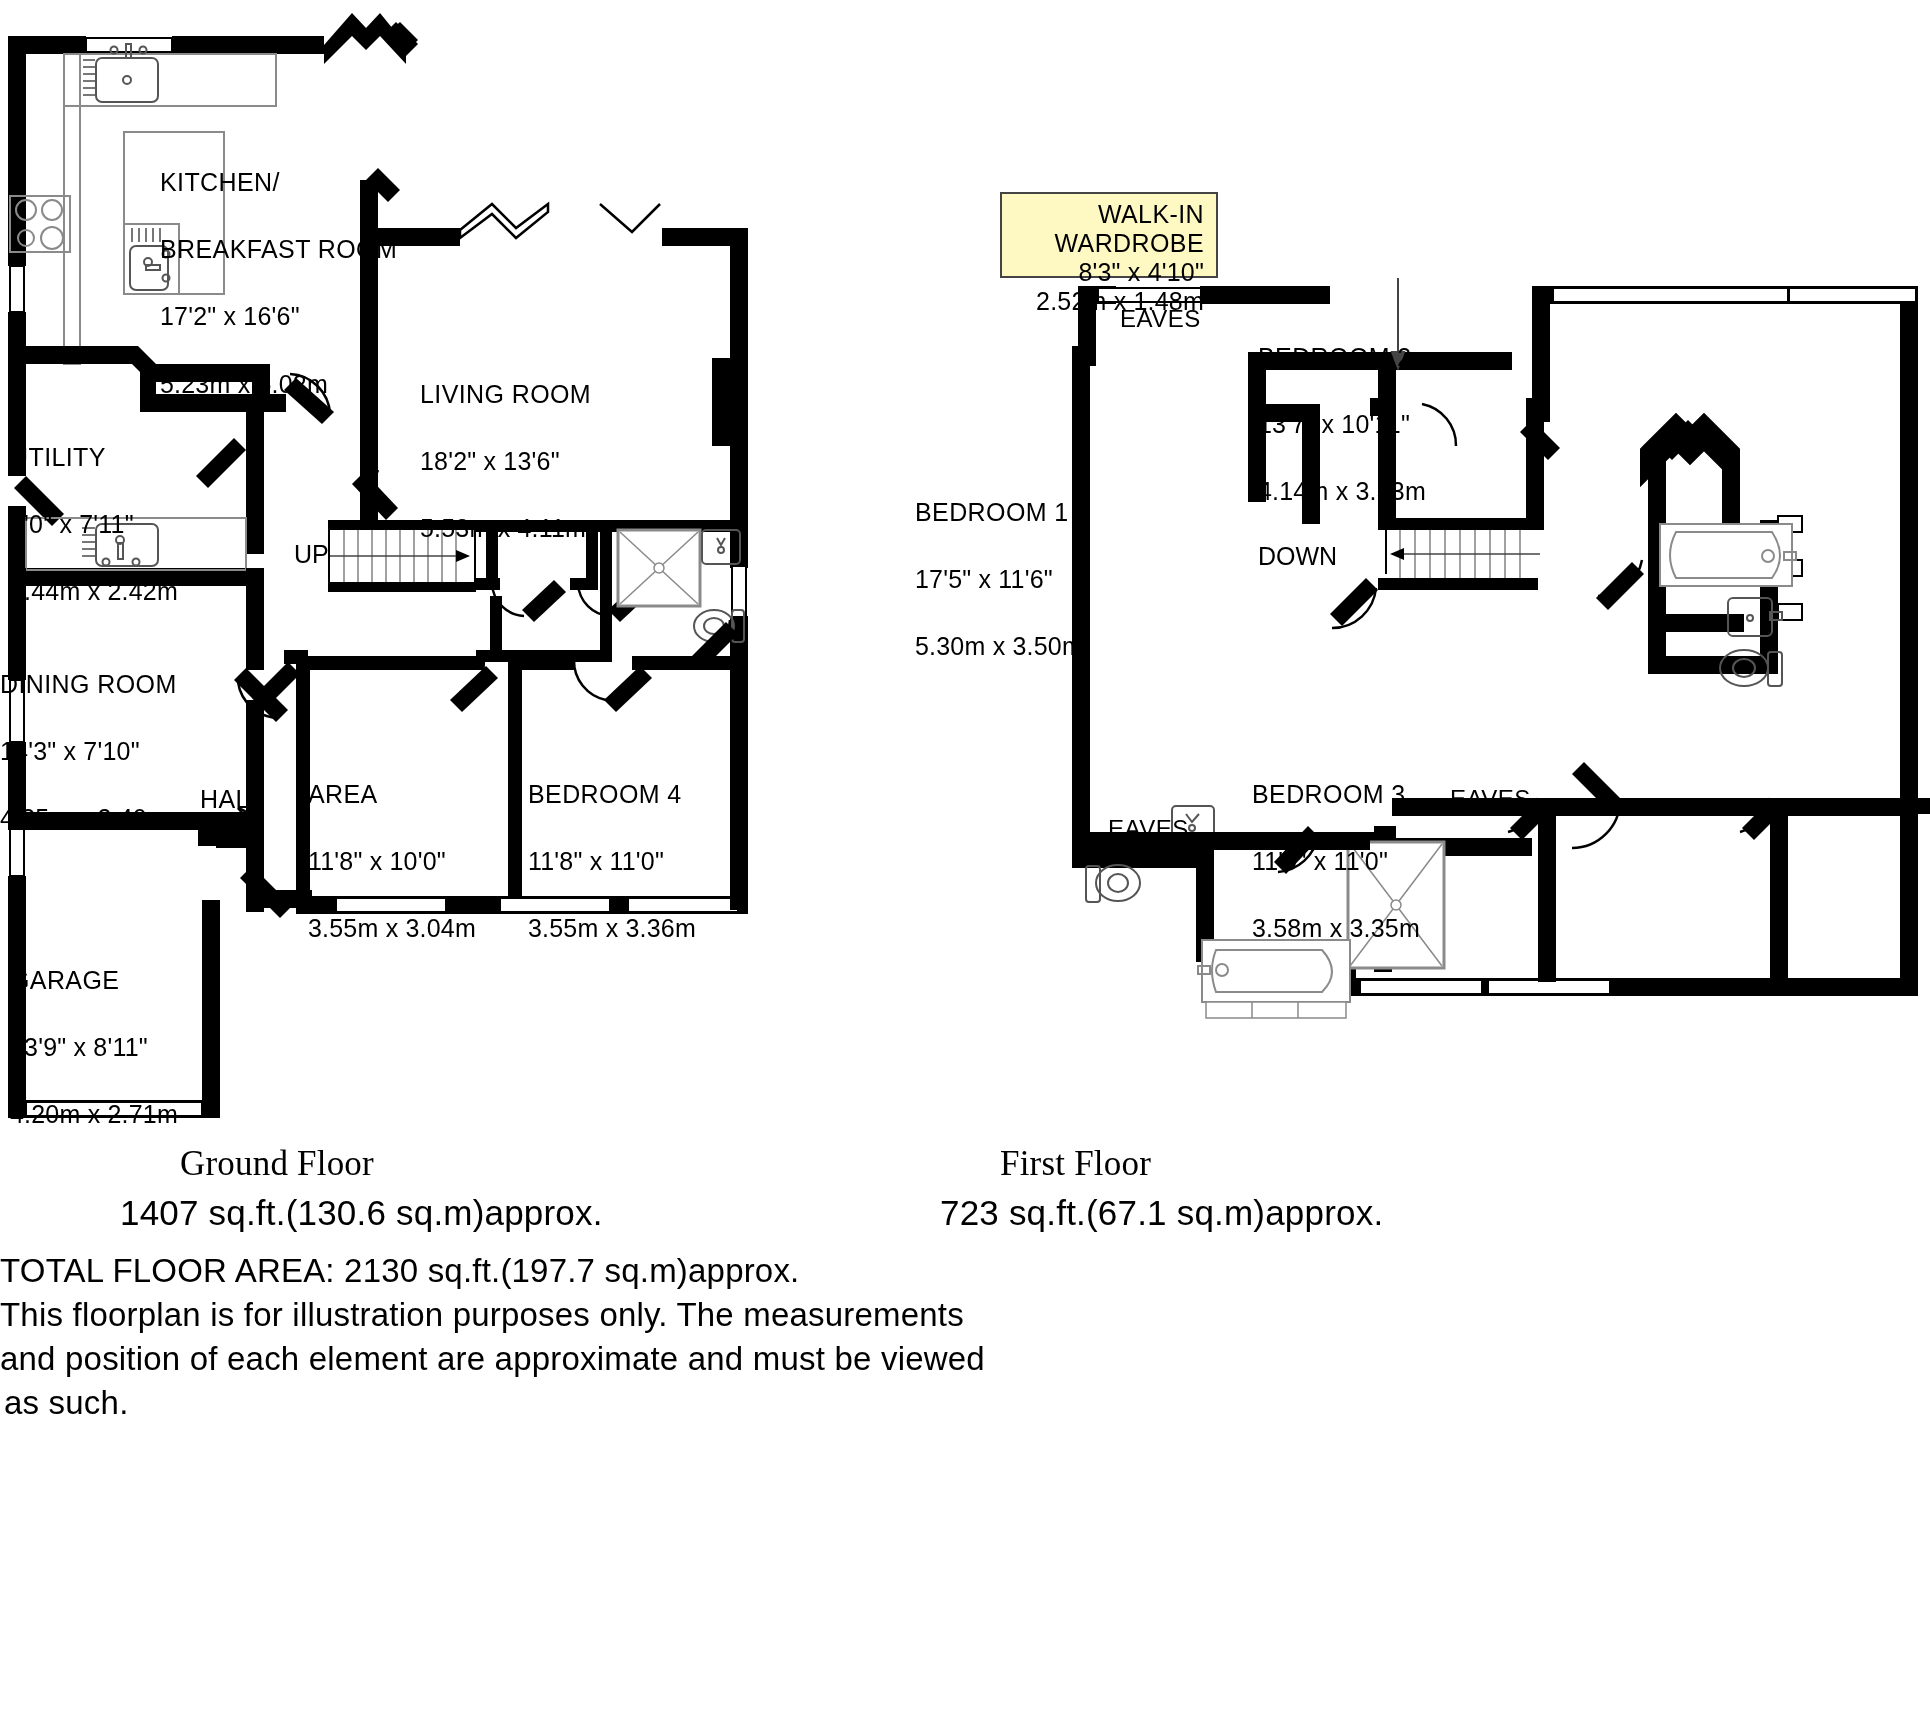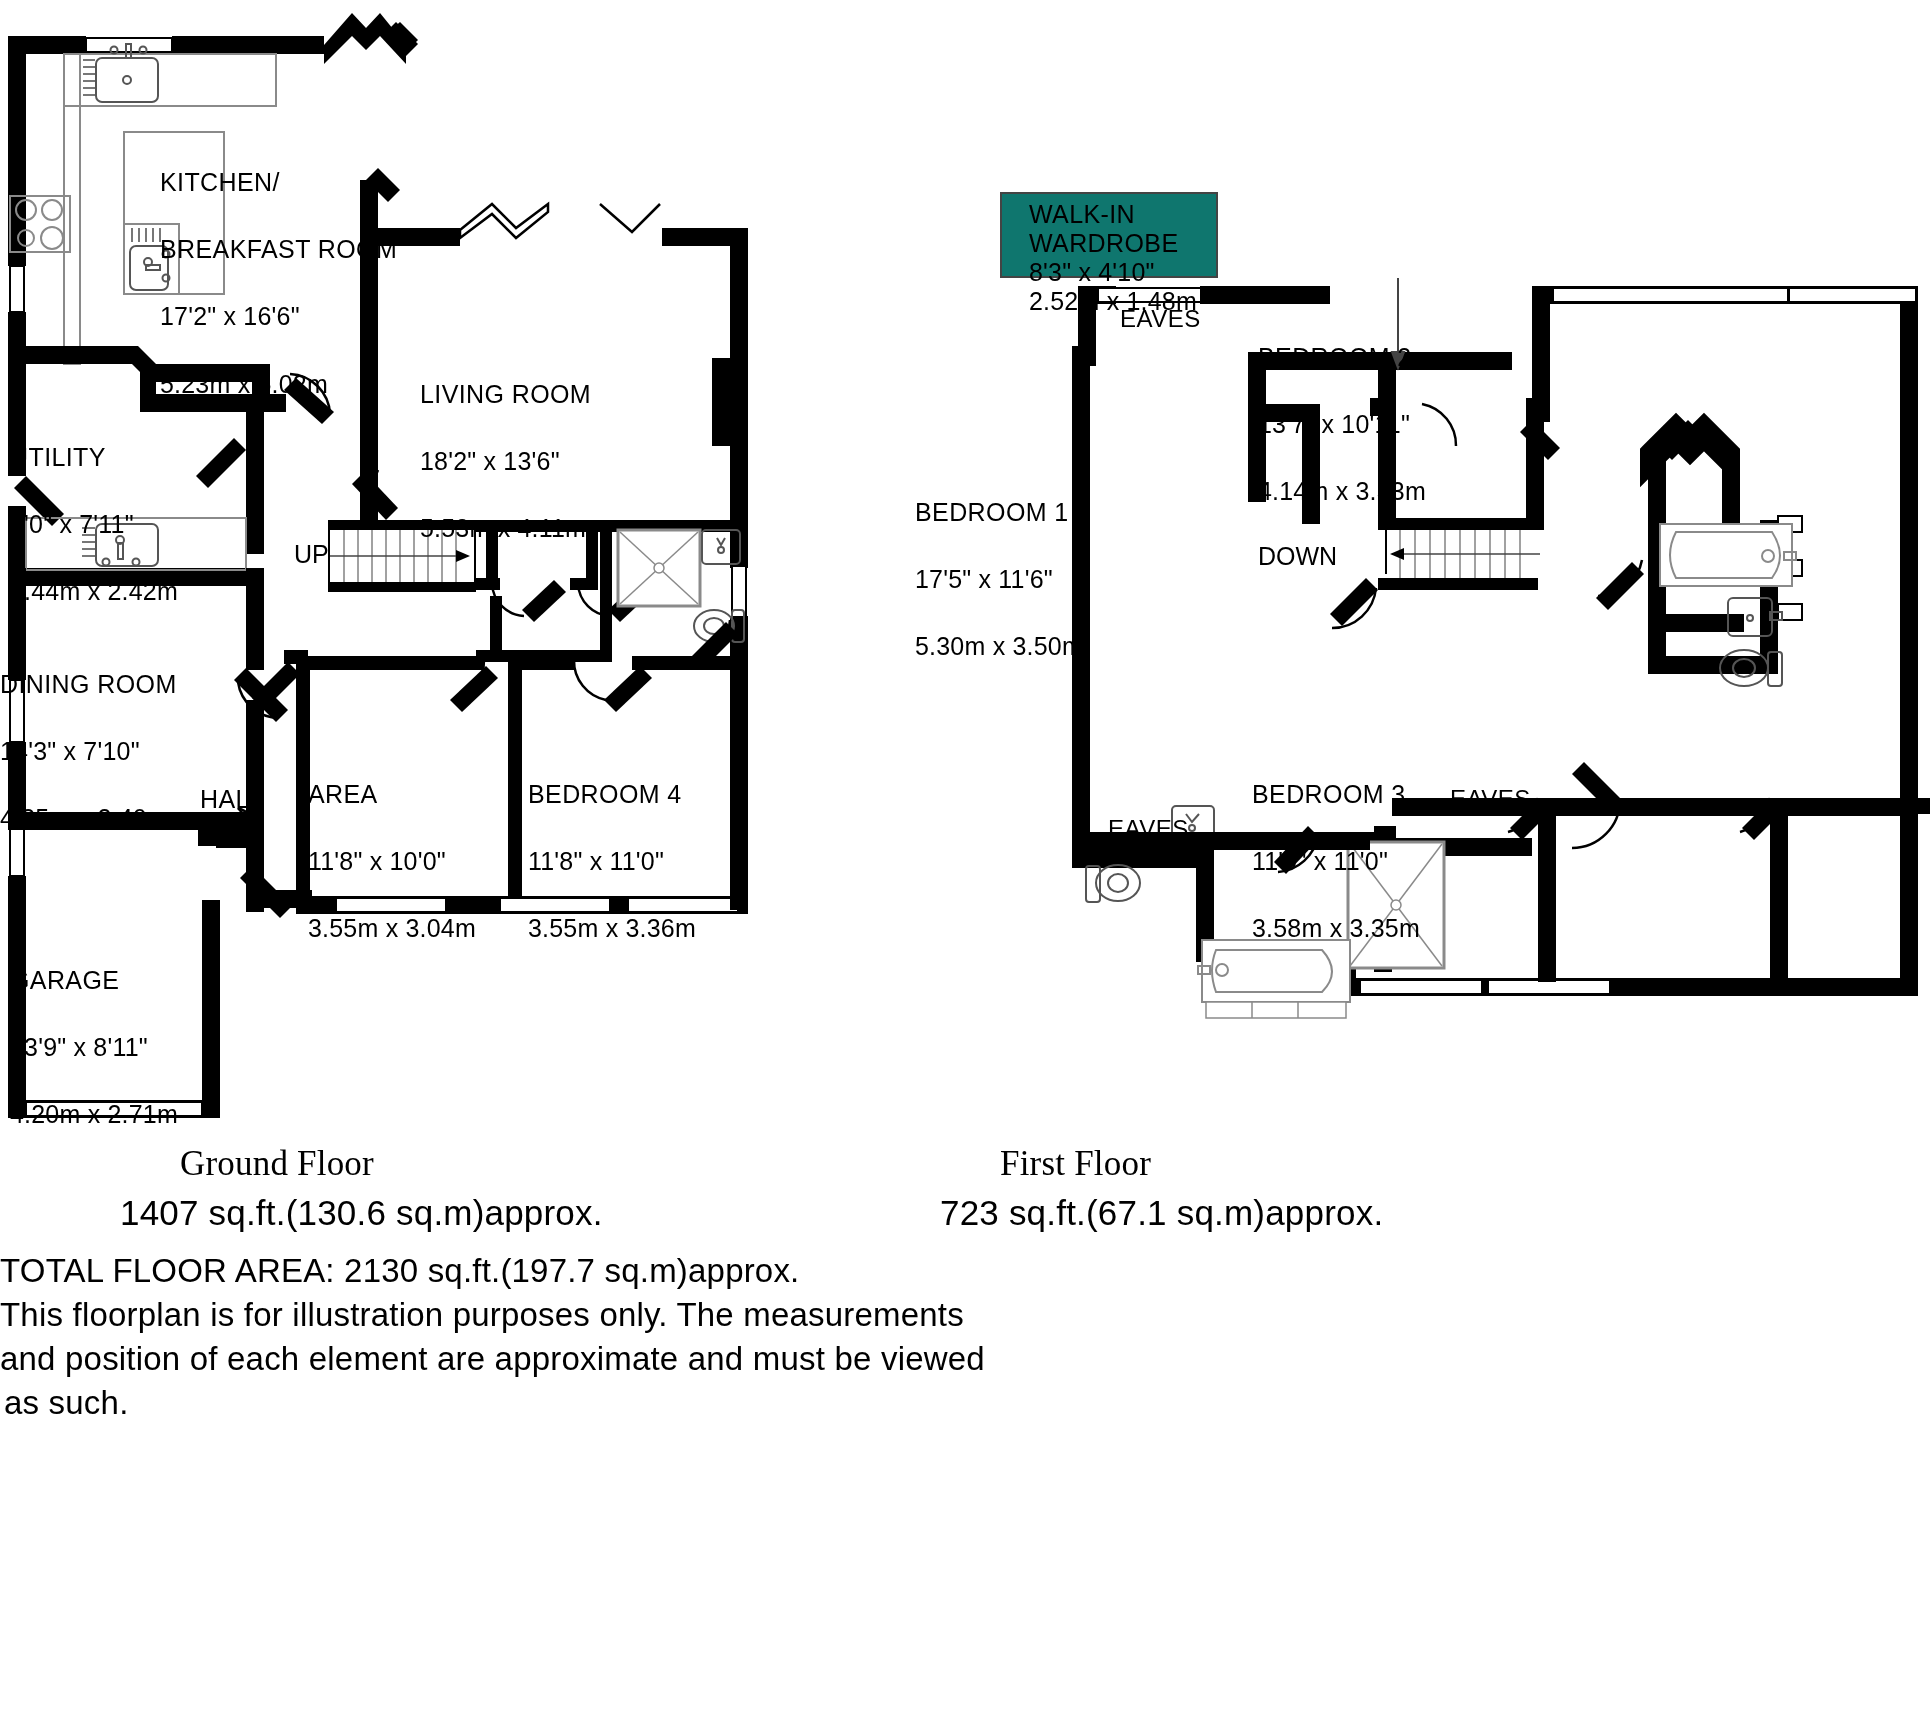--- a/index.html
+++ b/index.html
@@ -43,23 +43,23 @@
   .room-dim  { font-size: 25px; letter-spacing: 0.2px; }
   .tiny      { font-size: 25px; }
   .eaves     { font-size: 24px; letter-spacing: .5px; }
   .floor-title { font-size: 35px; letter-spacing: .2px; font-family: Liberation Serif, serif; }
   .floor-area  { font-size: 35px; letter-spacing: .2px; }
   .total-line  { font-size: 33px; letter-spacing: .2px; }
   .disclaimer  { font-size: 33px; letter-spacing: .2px; }
   .wardrobe-box {
     position: absolute;
     border: 2px solid #444;
-    background: #0f766e;
-    text-align: left;
-    padding: 6px 12px 8px 27px;
+    background: #fef9c3;
+    text-align: right;
+    padding: 6px 12px 8px 4px;
     box-sizing: border-box;
   }
   .wardrobe-box .room-name { display:block; }
   .wardrobe-box .room-dim { display:block; }
 </style>
 </head>
 <body>
 
 <div id="stage">
 

